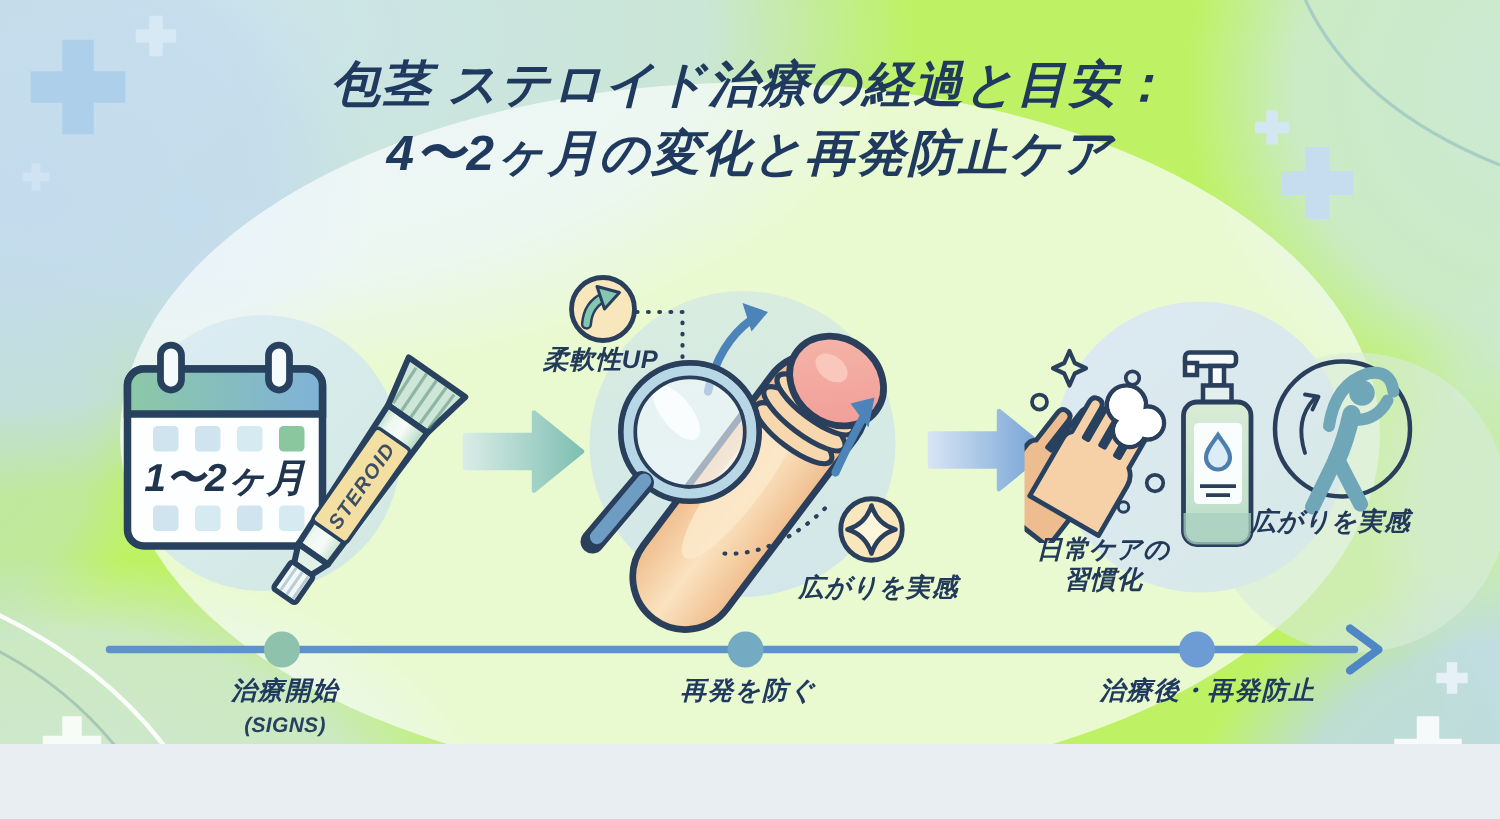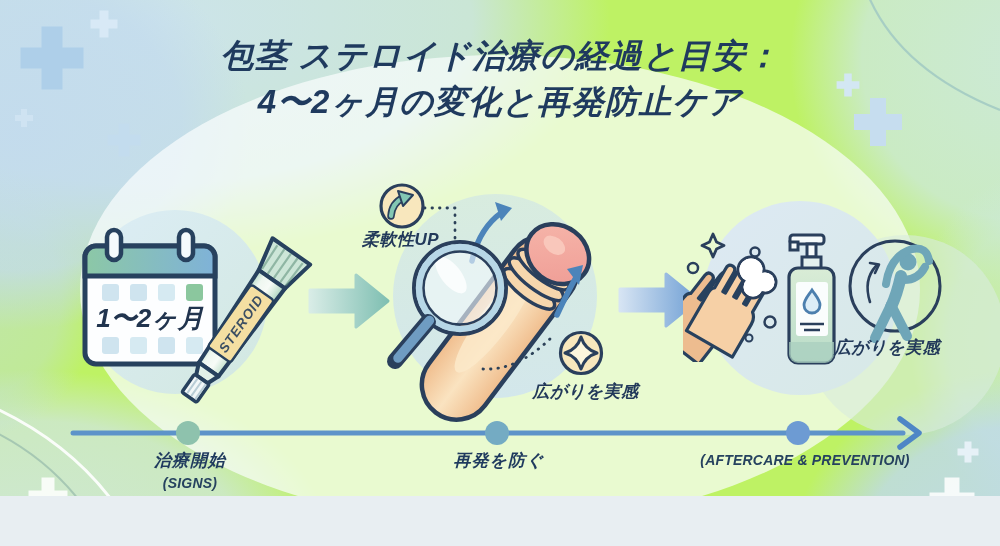--- a/index.html
+++ b/index.html
@@ -261,20 +261,24 @@
     <g>
       <circle cx="66" cy="26" r="8.5" fill="#6fa6b8"></circle>
       <path d="M44,48 Q48,20 70,13 Q85,10 87,25" fill="none" stroke="#6fa6b8" stroke-width="8" stroke-linecap="round"></path>
       <path d="M62,44 Q76,44 83,31" fill="none" stroke="#6fa6b8" stroke-width="8" stroke-linecap="round"></path>
       <path d="M59,40 Q55,58 49,71" fill="none" stroke="#6fa6b8" stroke-width="12" stroke-linecap="round"></path>
       <path d="M49,69 L33,102" fill="none" stroke="#6fa6b8" stroke-width="10" stroke-linecap="round"></path>
       <path d="M49,69 L65,100" fill="none" stroke="#6fa6b8" stroke-width="10" stroke-linecap="round"></path>
     </g>
   </svg>
 
+  <div class="anno" style="left:663px;top:357px;width:145px">
+    <div>日常ケアの</div>
+    <div>習慣化</div>
+  </div>
   <div class="anno" style="left:812px;top:338px;width:150px">広がりを実感</div>
 
   <svg class="abs" style="left:0;top:411px" width="1000" height="44" viewBox="0 0 1000 44">
     <defs>
       <linearGradient id="tlGrad" x1="0" y1="0" x2="1" y2="0" gradientUnits="userSpaceOnUse">
         <stop offset="0" stop-color="#74b5a5"></stop>
           <stop offset="1" stop-color="#5d93c9"></stop>
       </linearGradient>
     </defs>
     <line x1="73" y1="22" x2="903" y2="22" stroke="url(#tlGrad)" stroke-width="5" stroke-linecap="round"></line>
@@ -285,16 +289,16 @@
   </svg>
 
   <div class="step" style="left:50px">
     <div class="jp">治療開始</div>
     <div class="en">(SIGNS)</div>
   </div>
   <div class="step" style="left:359px">
     <div class="jp">再発を防ぐ</div>
   </div>
   <div class="step" style="left:665px">
-    <div class="en">(AFTERCARE &amp; PREVENTION)</div>
+    <div class="jp">治療後・再発防止</div>
   </div>
 
 </div>
 
 </body></html>

